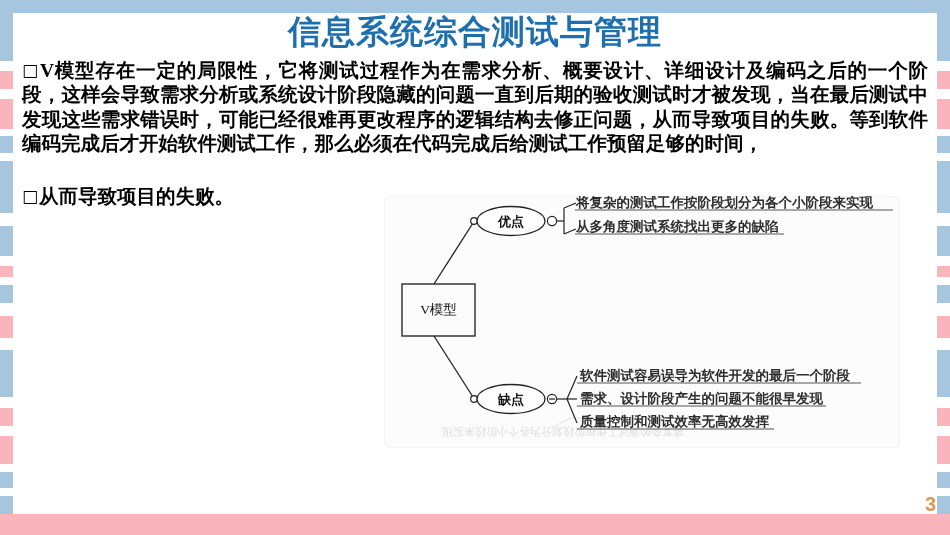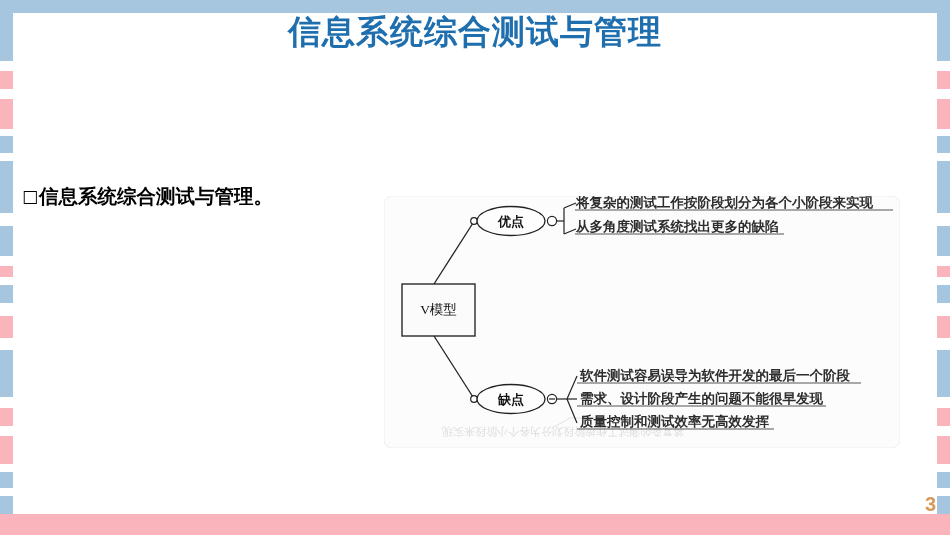--- a/index.html
+++ b/index.html
@@ -140,22 +140,23 @@
     <div class="blk pink" style="top:303px;height:22px"></div>
     <div class="blk blue" style="top:337px;height:47px"></div>
     <div class="blk pink" style="top:395px;height:18px"></div>
     <div class="blk pink" style="top:423px;height:28px"></div>
     <div class="blk blue" style="top:459px;height:16px"></div>
     <div class="blk blue" style="top:483px;height:18px"></div>
   </div>
 
   <div class="title">信息系统综合测试与管理</div>
 
-
-  <div class="bodytext para-2"><span class="sq">□</span><span>信息系统综合测试与管理。</span></div>
+  <div class="bodytext para-1"><span class="sq">□</span><span>V模型存在一定的局限性，它将测试过程作为在需求分析、概要设计、详细设计及编码之后的一个阶段，这样会导致需求分析或系统设计阶段隐藏的问题一直到后期的验收测试时才被发现，当在最后测试中发现这些需求错误时，可能已经很难再更改程序的逻辑结构去修正问题，从而导致项目的失败。等到软件编码完成后才开始软件测试工作，那么必须在代码完成后给测试工作预留足够的时间，</span></div>
+
+  <div class="bodytext para-2"><span class="sq">□</span><span>从而导致项目的失败。</span></div>
 
 
   <div id="diagram">
     <svg width="516" height="252" viewBox="0 0 516 252" xmlns="http://www.w3.org/2000/svg">
       <defs>
         <filter id="soft">
           <feGaussianBlur stdDeviation="0.25"></feGaussianBlur>
         </filter>
       </defs>
 

